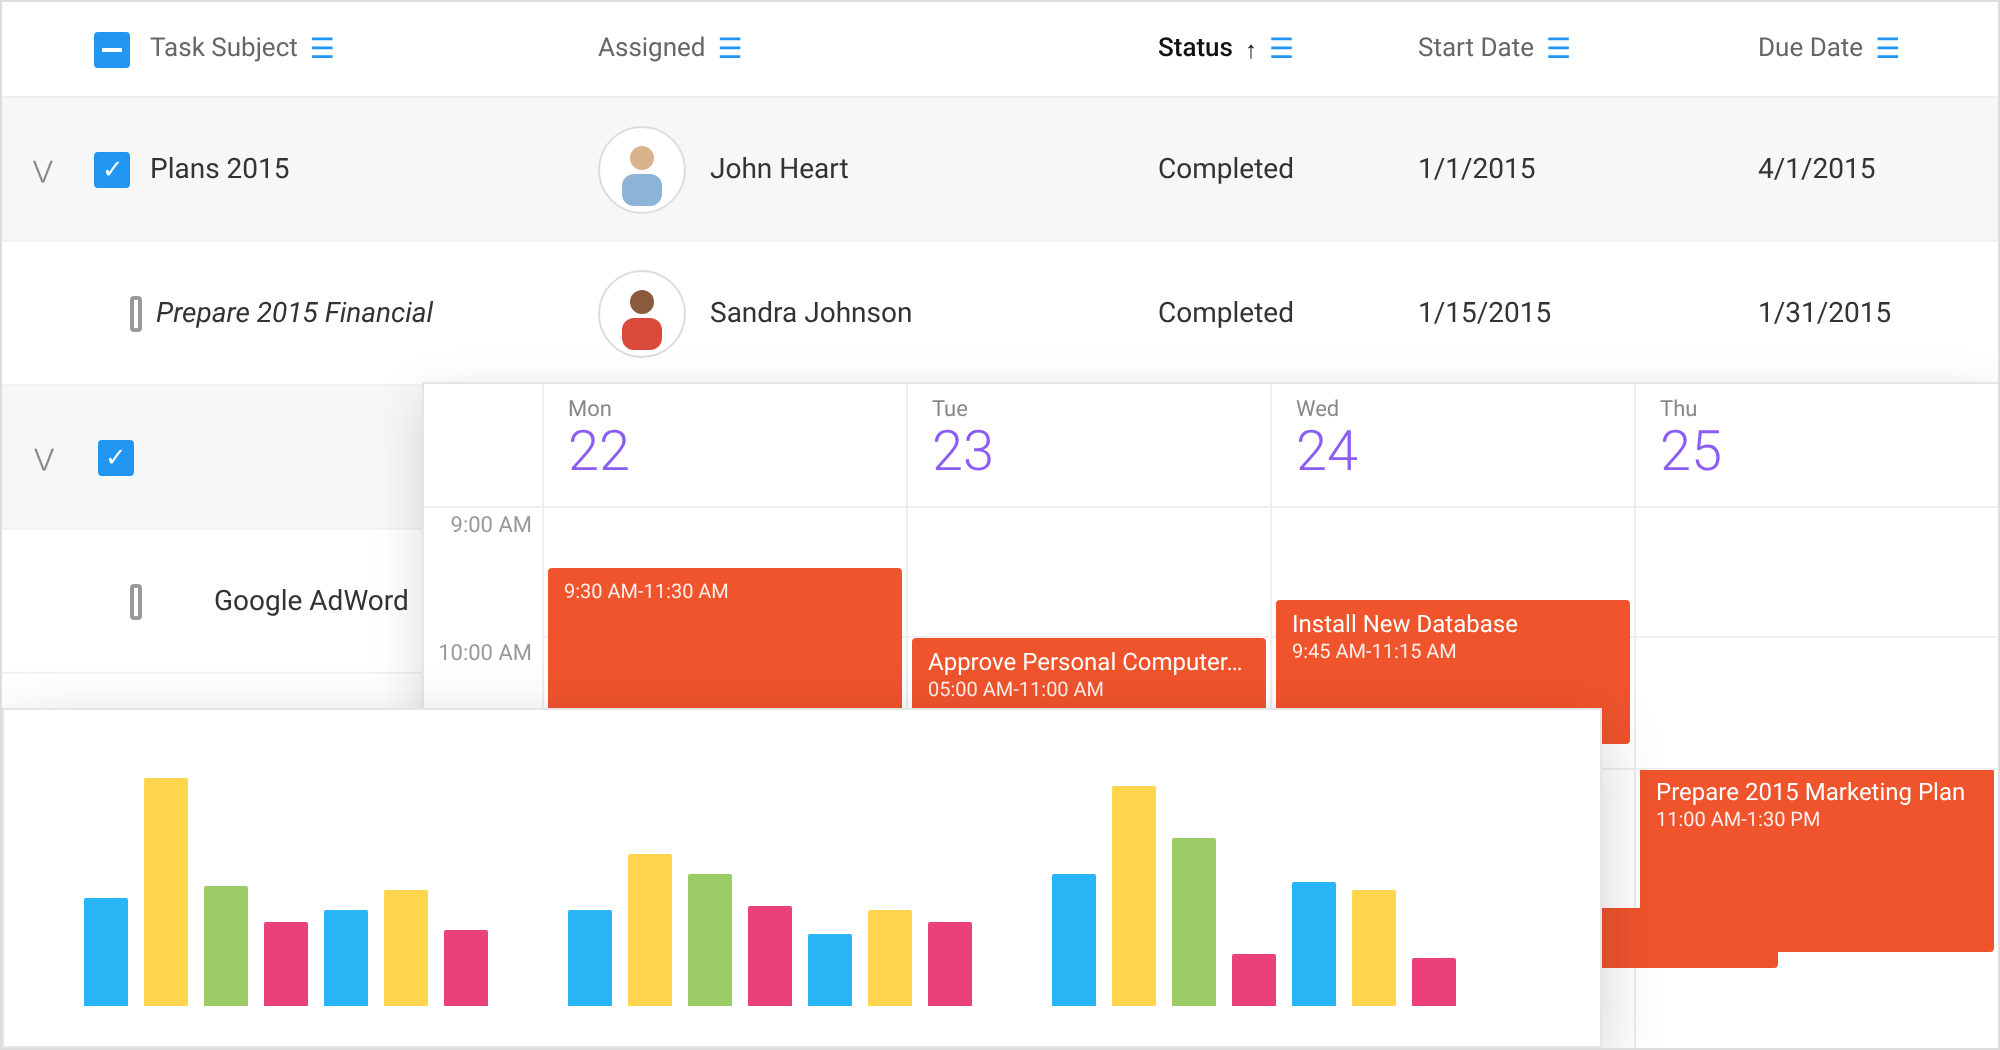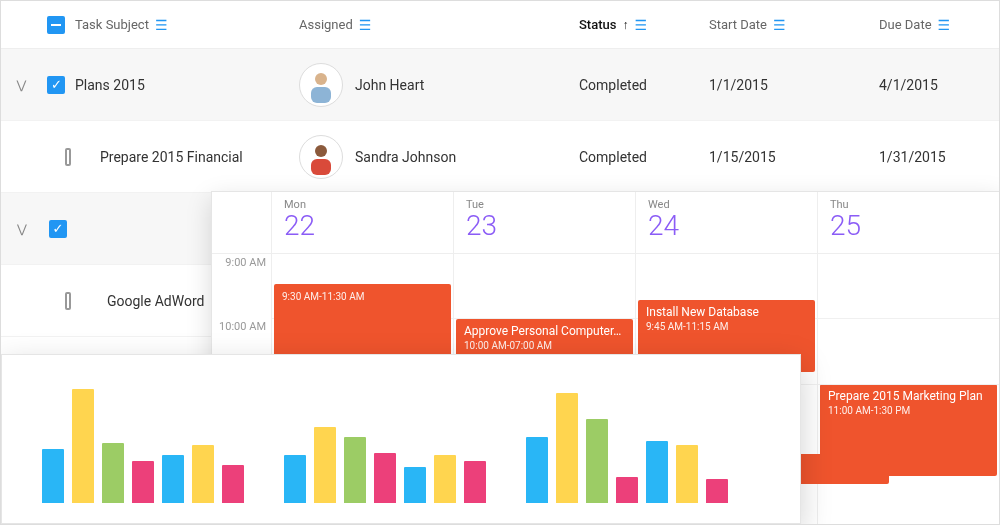--- a/index.html
+++ b/index.html
@@ -100,21 +100,21 @@
     <div class="c-status"><span>Completed</span></div>
     <div class="c-sd"><span>1/1/2015</span></div>
     <div class="c-dd"><span>4/1/2015</span></div>
   </div>
 
   <div class="data-row">
     <div class="c-exp"></div>
     <div class="c-chk" style="padding-left:24px;">
         <span class="cbx"></span>
       </div>
-    <div class="c-task" style="padding-left:29px;">
+    <div class="c-task" style="padding-left:7px;font-style:italic;">
         <span>Prepare 2015 Financial</span>
       </div>
     <div class="c-ass">
       <span class="avatar">
         <svg viewBox="0 0 36 36">
             <circle cx="18" cy="12" r="6" fill="#8b5a3c"></circle>
             <rect x="8" y="20" width="20" height="16" rx="6" fill="#d94a3a"></rect>
           </svg>
       </span>
       <span>Sandra Johnson</span>
@@ -171,21 +171,21 @@
       </div>
     </div>
     <div class="dcol">
       <div class="dhead">
           <div class="dow">Tue</div>
           <div class="dnum">23</div>
         </div>
       <div class="slots">
         <div class="evt" style="top:65px;height:60px;">
           <div class="evt-title">Approve Personal Computer…</div>
-          <div class="evt-time">10:00 AM-07:00 AM</div>
+          <div class="evt-time">05:00 AM-11:00 AM</div>
         </div>
       </div>
     </div>
     <div class="dcol">
       <div class="dhead">
           <div class="dow">Wed</div>
           <div class="dnum">24</div>
         </div>
       <div class="slots">
         <div class="evt" style="top:46px;height:72px;">

